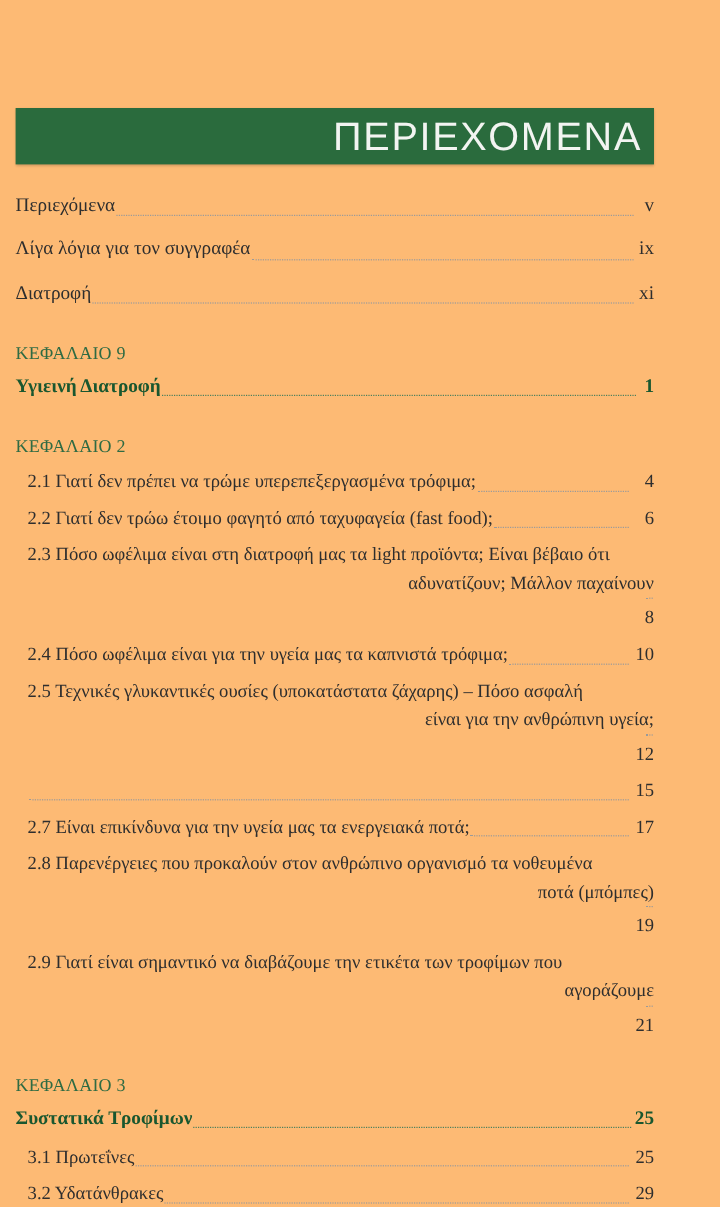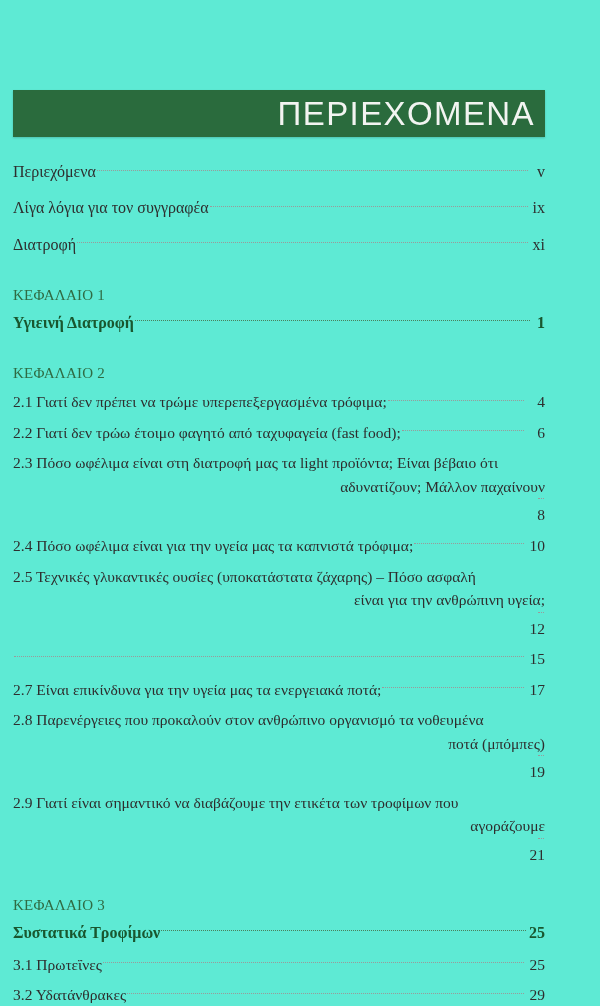--- a/index.html
+++ b/index.html
@@ -14,21 +14,21 @@
     color: #2b2b2b;
     overflow: hidden;
     position: relative;
   }
 
   .page {
     position: relative;
     width: 600px;
     height: 1006px;
     box-sizing: border-box;
-    background: #5eead4;
+    background: #fdba74;
   }
 
   
   .header-banner {
     position: absolute;
     left: 13px;
     top: 90px;
     width: 532px;
     height: 47px;
     background: #2a6b3d;
@@ -52,21 +52,21 @@
   
   .toc {
     position: absolute;
     left: 13px;
     top: 160px;
     width: 532px;
   }
 
   .entry {
     display: flex;
-    align-items: center;
+    align-items: flex-end;
     width: 100%;
     font-size: 15.5px;
     line-height: 1.52;
     color: #2e2e2e;
   }
 
   .entry .label {
     flex: 0 1 auto;
     white-space: pre-wrap;
   }
@@ -109,21 +109,21 @@
     border-bottom: 1px dotted #4b7f5c;
     margin-bottom: 5px;
   }
   .chapter-entry .page-num {
     color: #19572f;
     font-weight: bold;
     min-width: 12px;
   }
 
   
-  .sub-list { margin-top: 8px; }
+  .sub-list { margin-top: 8px; margin-left: 10px; }
   .sub-entry {
     margin-bottom: 7px;
     color: #2e2e2e;
   }
   .sub-entry .page-num { min-width: 18px; }
 
   
   .sub-entry.wrap {
     display: block;
     margin-bottom: 7px;
@@ -162,21 +162,21 @@
           <span class="page-num">ix</span>
         </div>
         <div class="entry front-entry">
           <span class="label">Διατροφή</span>
           <span class="leader"></span>
           <span class="page-num">xi</span>
         </div>
       </div>
     <div id="chapter-list">
         <div class="chapter-group">
-          <div class="chapter-kicker">ΚΕΦΑΛΑΙΟ 1</div>
+          <div class="chapter-kicker">ΚΕΦΑΛΑΙΟ 9</div>
           <div class="entry chapter-entry">
             <span class="label">Υγιεινή Διατροφή</span>
             <span class="leader"></span>
             <span class="page-num">1</span>
           </div>
         </div>
         <div class="chapter-group">
           <div class="chapter-kicker">ΚΕΦΑΛΑΙΟ 2</div>
           <div class="sub-list">
             <div class="entry sub-entry">

